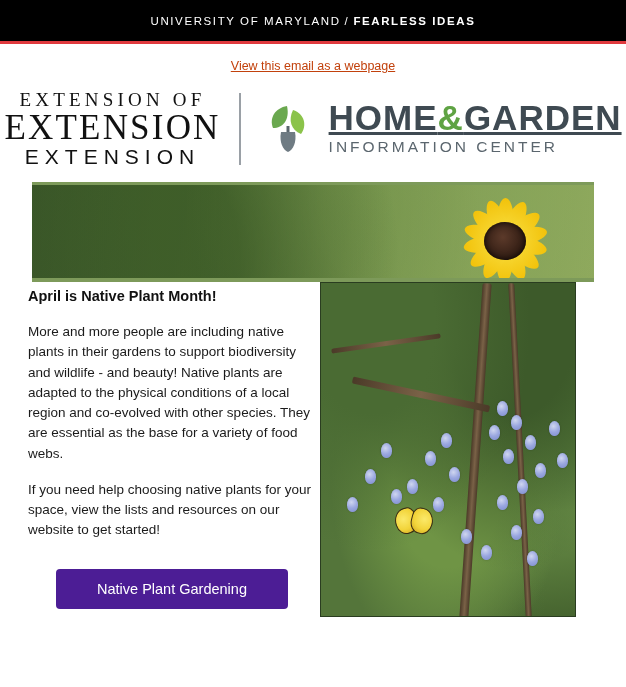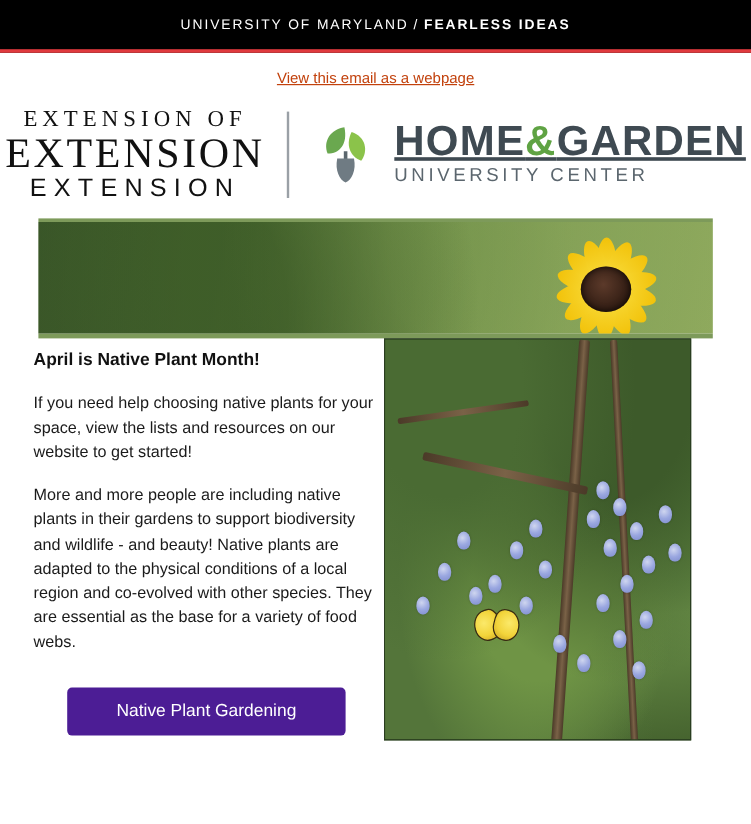--- a/index.html
+++ b/index.html
@@ -170,21 +170,20 @@
     font-weight: 700;
     color: #2e3b66;
     margin: 18px 0 16px 0;
     letter-spacing: .4px;
   }
 
   
   .content {
     display: flex;
     padding: 0 28px;
-    align-items: center;
   }
   .col-left { width: 292px; }
   .col-right { width: 256px; }
 
   .headline {
     font-size: 14.5px;
     font-weight: 700;
     color: #111111;
     margin: 6px 0 18px 0;
   }
@@ -284,21 +283,21 @@
           <path d="M30 10 C18 12 12 22 16 32 C26 32 33 24 30 10 Z" fill="#6aa84f"></path>
           <path d="M36 14 C48 18 50 30 44 38 C34 34 31 24 36 14 Z" fill="#8bc34a"></path>
           <path d="M31 30 L31 54" stroke="#5b666e" stroke-width="3" fill="none"></path>
           <path d="M24 36 C22 46 26 54 31 56 C36 54 40 46 38 36 Z" fill="#6f7b83"></path>
         </svg>
       </span>
       <div class="hgic-text">
         <div class="h1">
           <span>HOME</span><span class="amp">&amp;</span><span>GARDEN</span>
         </div>
-        <div class="h2">UNIVERSITY CENTER</div>
+        <div class="h2">INFORMATION CENTER</div>
       </div>
     </div>
   </div>
 
   <div class="banner">
     <div class="flower">
       <div class="petal" style="transform:rotate(0deg)"></div>
       <div class="petal" style="transform:rotate(26deg)"></div>
       <div class="petal" style="transform:rotate(52deg)"></div>
       <div class="petal" style="transform:rotate(78deg)"></div>
@@ -313,22 +312,22 @@
       <div class="petal" style="transform:rotate(312deg)"></div>
       <div class="petal" style="transform:rotate(338deg)"></div>
       <div class="core"></div>
     </div>
   </div>
 
 
   <div class="content">
     <div class="col-left">
       <div class="headline">April is Native Plant Month!</div>
+      <p class="para">More and more people are including native plants in their gardens to support biodiversity and wildlife - and beauty! Native plants are adapted to the physical conditions of a local region and co-evolved with other species. They are essential as the base for a variety of food webs.</p>
       <p class="para">If you need help choosing native plants for your space, view the lists and resources on our website to get started!</p>
-      <p class="para">More and more people are including native plants in their gardens to support biodiversity and wildlife - and beauty! Native plants are adapted to the physical conditions of a local region and co-evolved with other species. They are essential as the base for a variety of food webs.</p>
       <a class="cta" href="#">Native Plant Gardening</a>
     </div>
 
     <div class="col-right">
       <div class="photo">
         <div class="branch" style="left:150px; top:0; width:9px; height:335px; transform:rotate(4deg);"></div>
         <div class="branch" style="left:196px; top:0; width:6px; height:335px; transform:rotate(-3deg);"></div>
         <div class="branch" style="left:30px; top:108px; width:140px; height:7px; transform:rotate(12deg);"></div>
         <div class="branch" style="left:10px; top:58px; width:110px; height:5px; transform:rotate(-8deg);"></div>
         <div class="bluebell" style="left:176px; top:118px;"></div>

